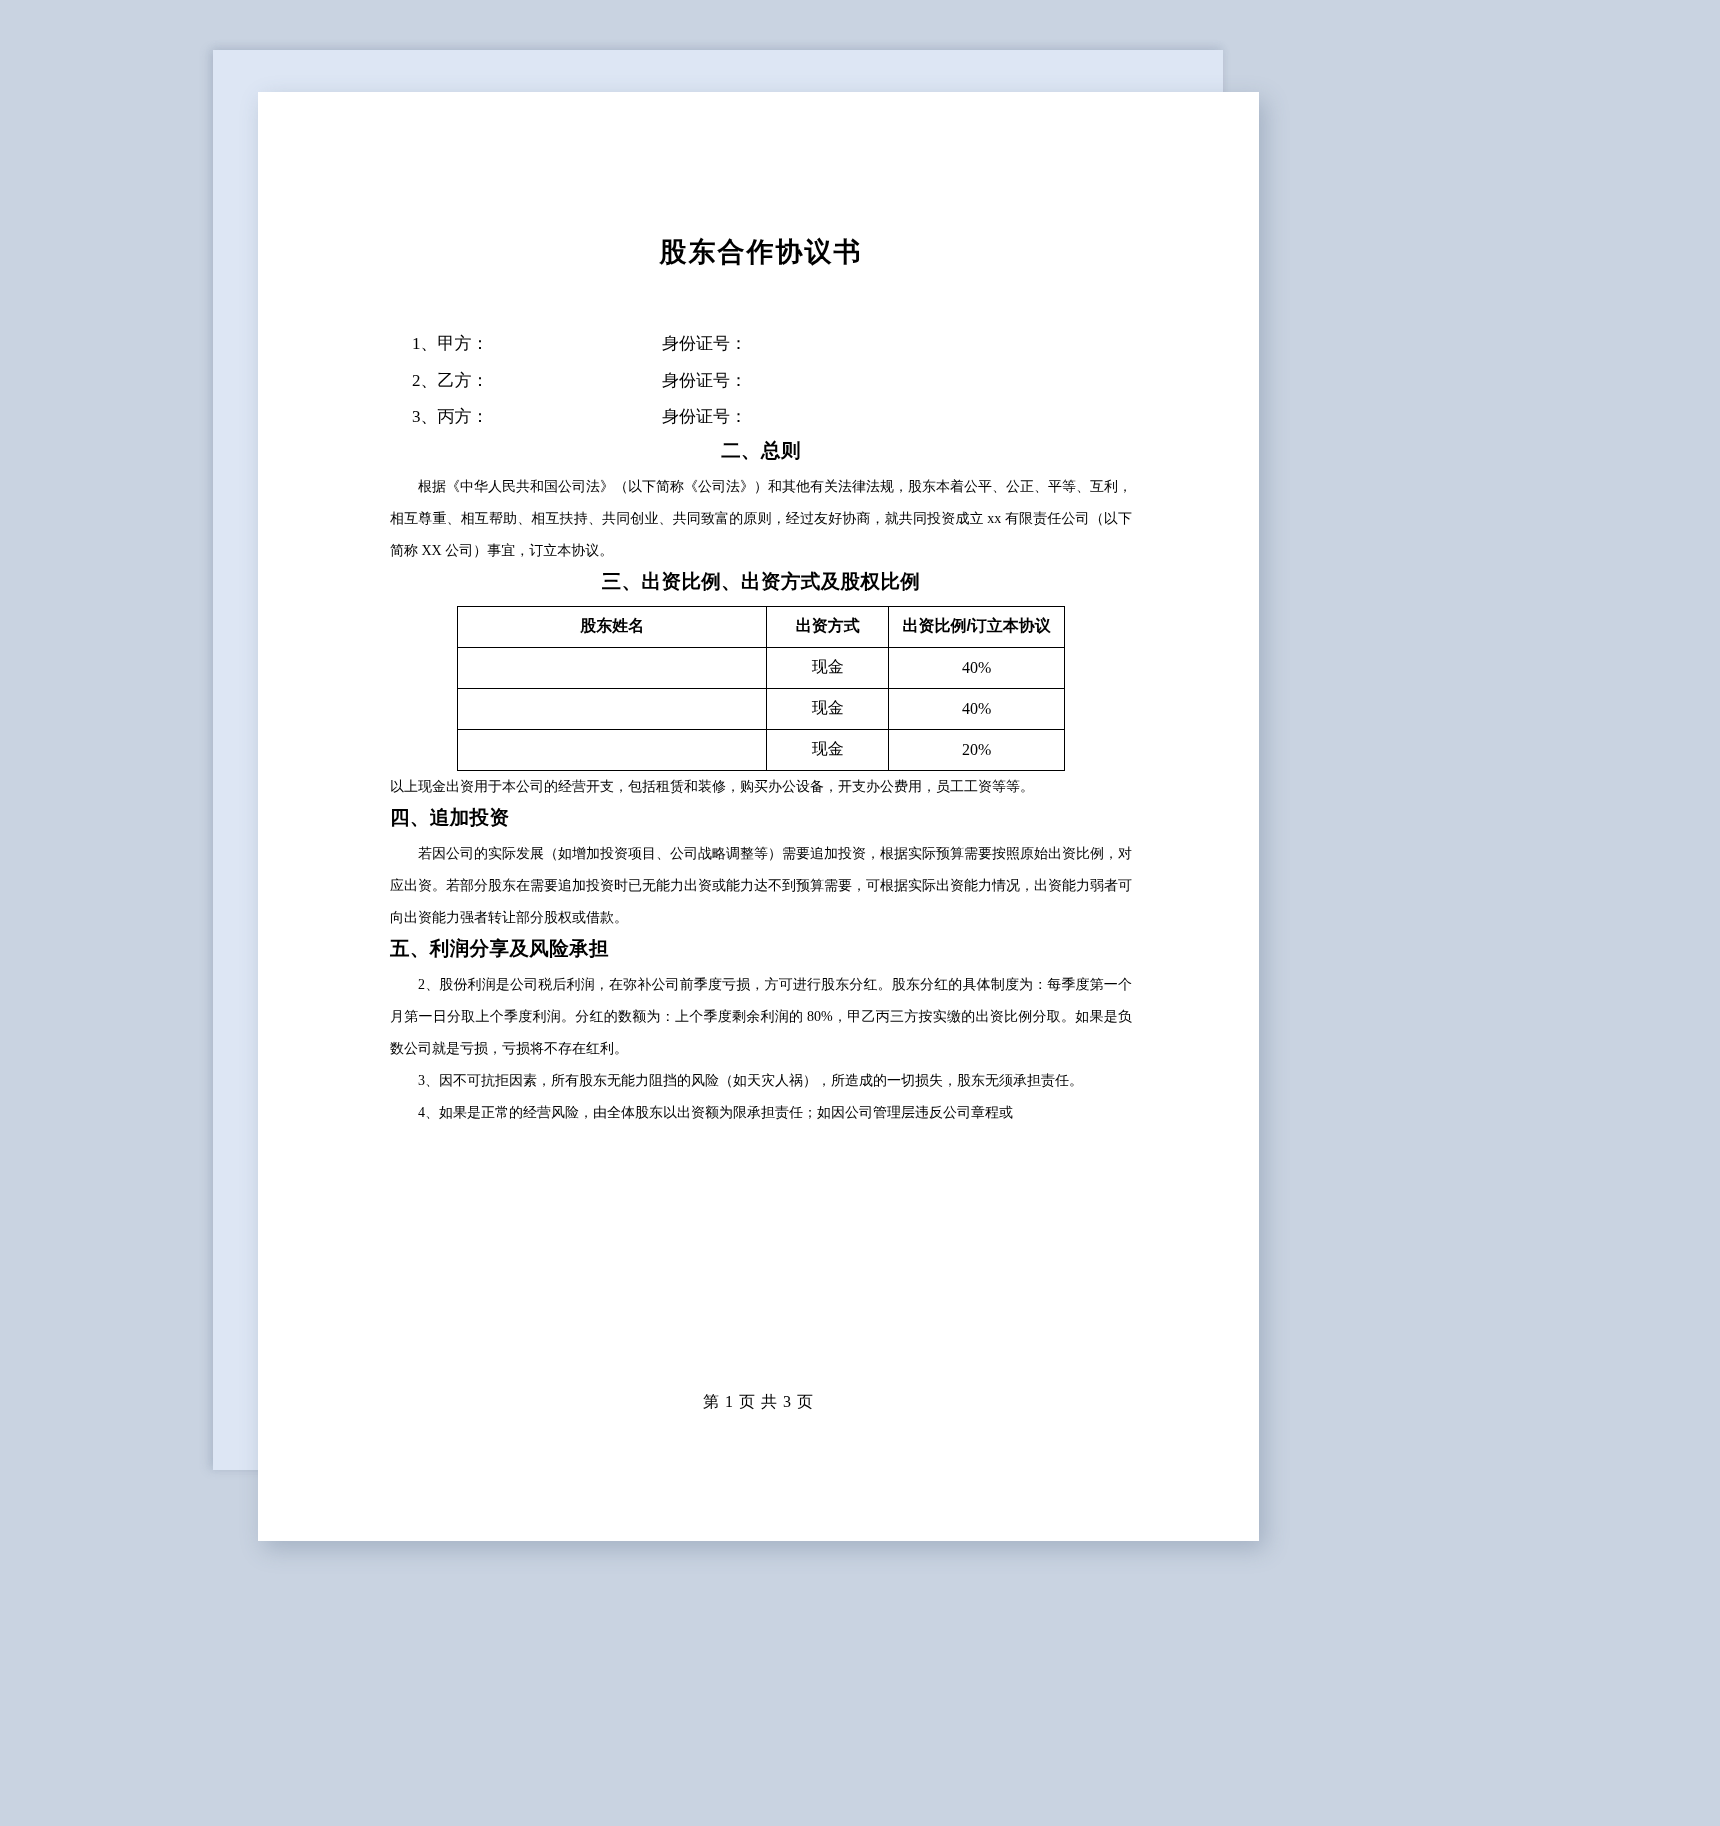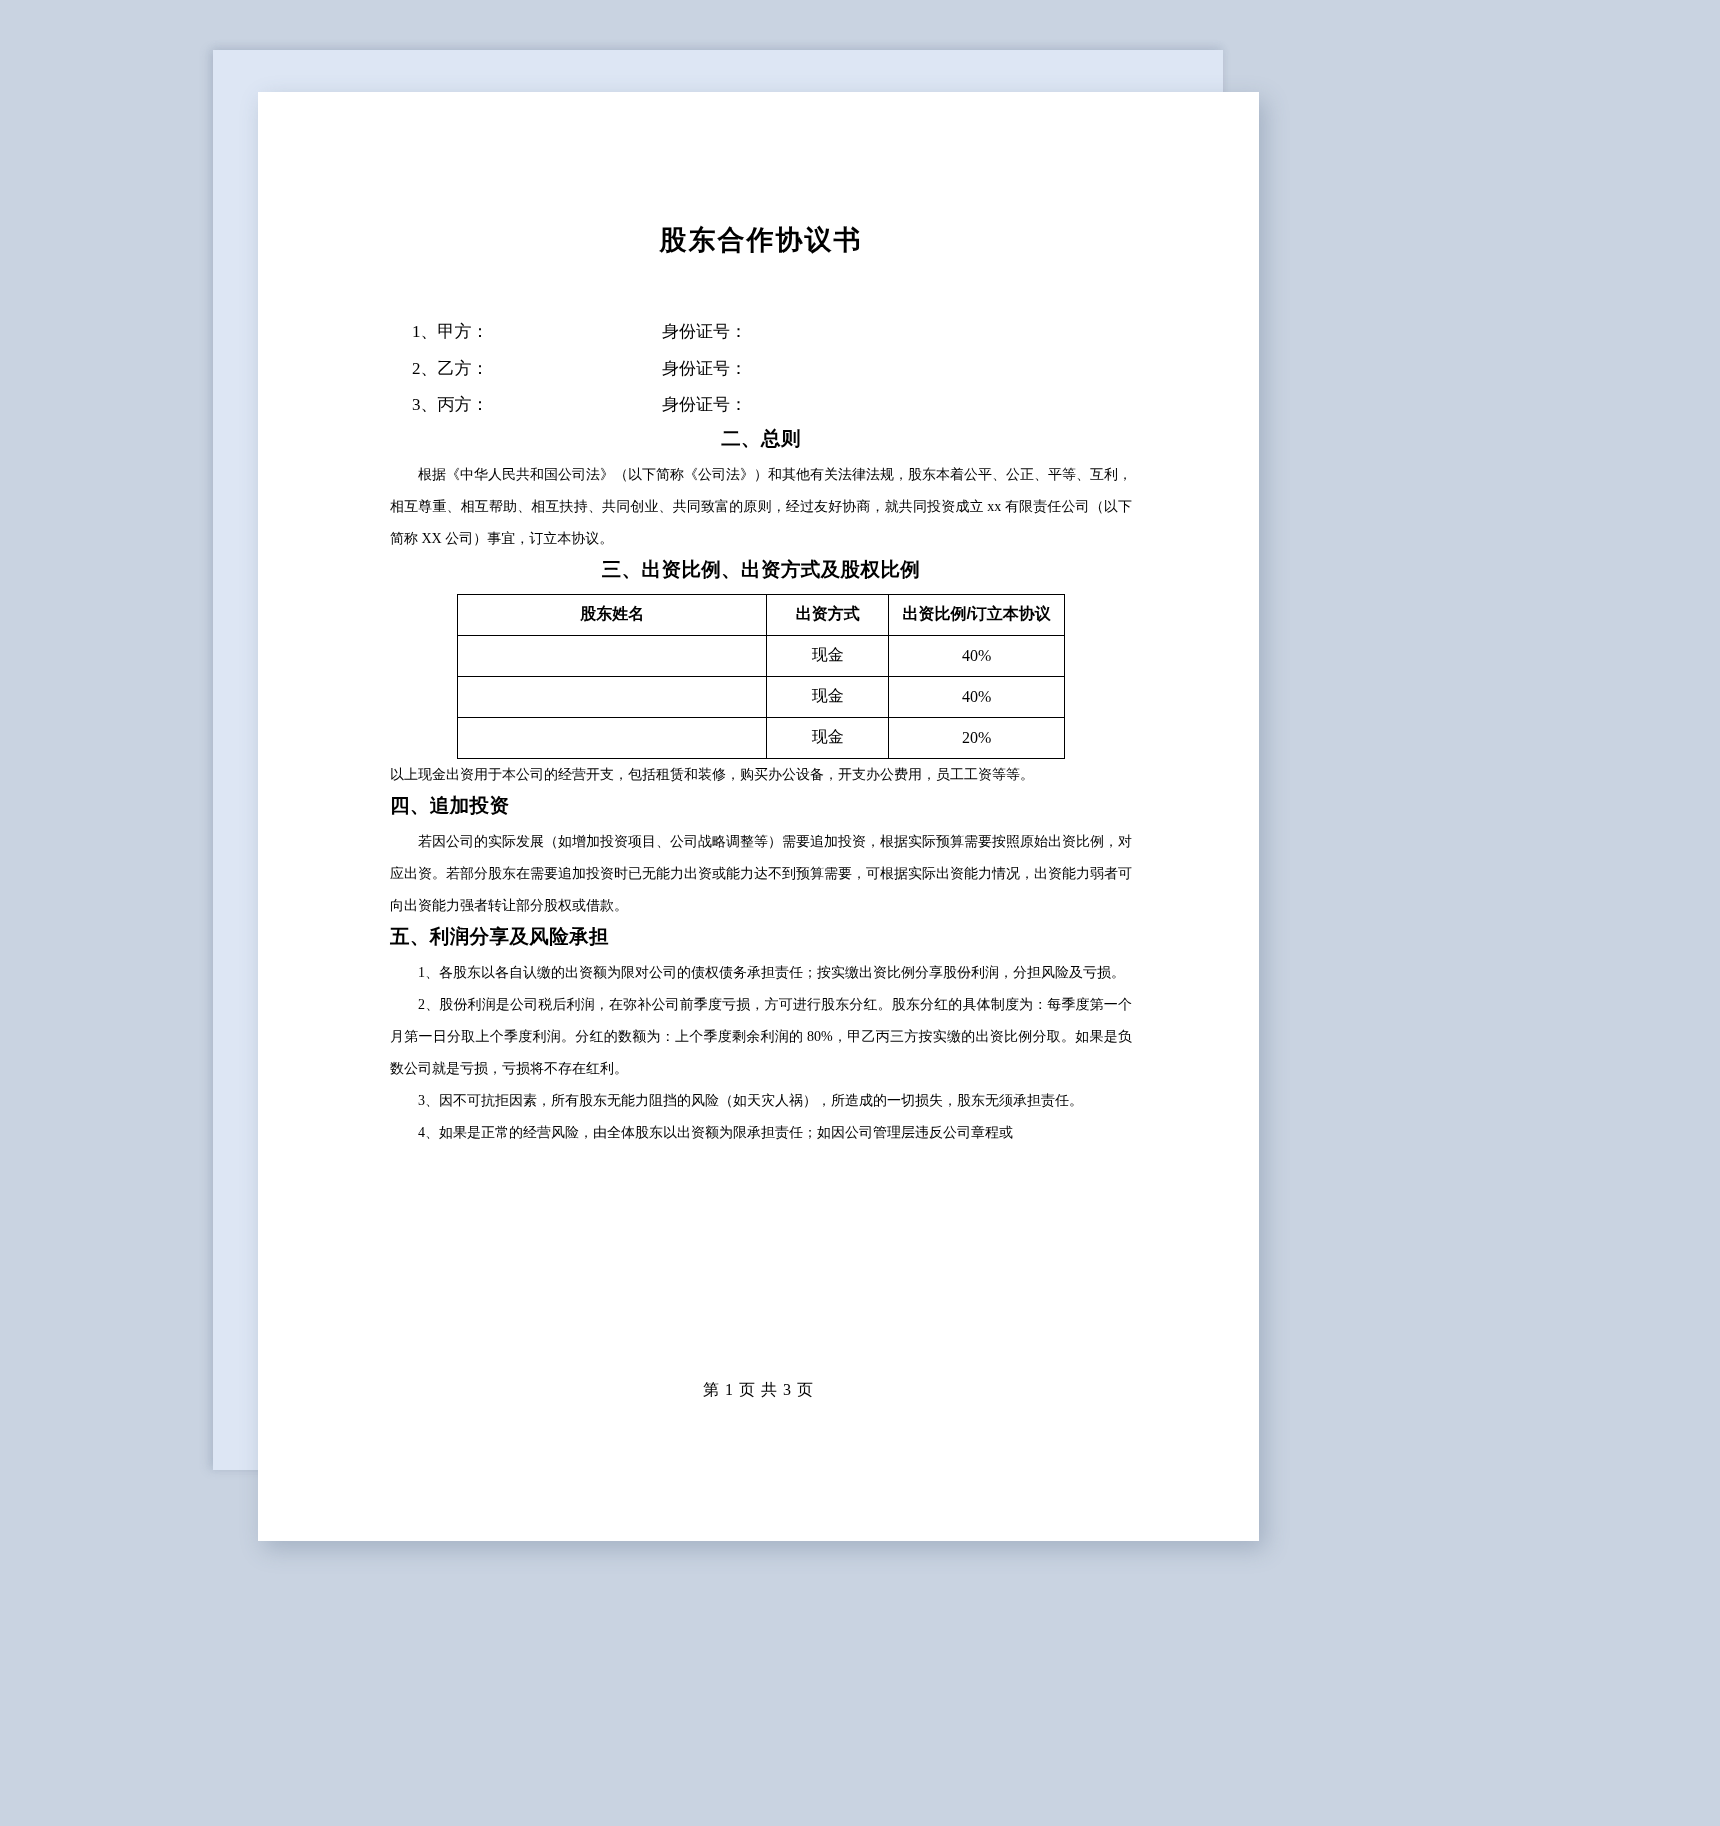--- a/index.html
+++ b/index.html
@@ -36,21 +36,21 @@
     left: 258px;
     top: 92px;
     width: 1001px;
     height: 1449px;
     background: #ffffff;
     box-shadow: 6px 8px 22px rgba(70,90,120,0.28);
   }
 
   .page-inner {
     position: absolute;
-    left: 0; top: 0;
+    left: 0; top: 12px;
     width: 1001px;
     height: 1449px;
     padding: 11px;
     box-sizing: border-box;
     color: #000;
   }
 
   .content {
     position: absolute;
     left: 132px;
@@ -201,21 +201,20 @@
           </tbody>
         </table>
       </div>
 
       <p class="body-text after-table">以上现金出资用于本公司的经营开支，包括租赁和装修，购买办公设备，开支办公费用，员工工资等等。</p>
 
       <h2 class="section-heading gap-before-lg">四、追加投资</h2>
       <p class="body-text indent">若因公司的实际发展（如增加投资项目、公司战略调整等）需要追加投资，根据实际预算需要按照原始出资比例，对应出资。若部分股东在需要追加投资时已无能力出资或能力达不到预算需要，可根据实际出资能力情况，出资能力弱者可向出资能力强者转让部分股权或借款。</p>
 
       <h2 class="section-heading gap-before-lg">五、利润分享及风险承担</h2>
-      <p class="body-text indent">1、各股东以各自认缴的出资额为限对公司的债权债务承担责任；按实缴出资比例分享股份利润，分担风险及亏损。</p>
       <p class="body-text indent">2、股份利润是公司税后利润，在弥补公司前季度亏损，方可进行股东分红。股东分红的具体制度为：每季度第一个月第一日分取上个季度利润。分红的数额为：上个季度剩余利润的 80%，甲乙丙三方按实缴的出资比例分取。如果是负数公司就是亏损，亏损将不存在红利。</p>
       <p class="body-text indent">3、因不可抗拒因素，所有股东无能力阻挡的风险（如天灾人祸），所造成的一切损失，股东无须承担责任。</p>
       <p class="body-text indent">4、如果是正常的经营风险，由全体股东以出资额为限承担责任；如因公司管理层违反公司章程或</p>
 
     </div>
 
     <div class="footer">第 1 页  共 3 页</div>
   </div>
 </div>
 

